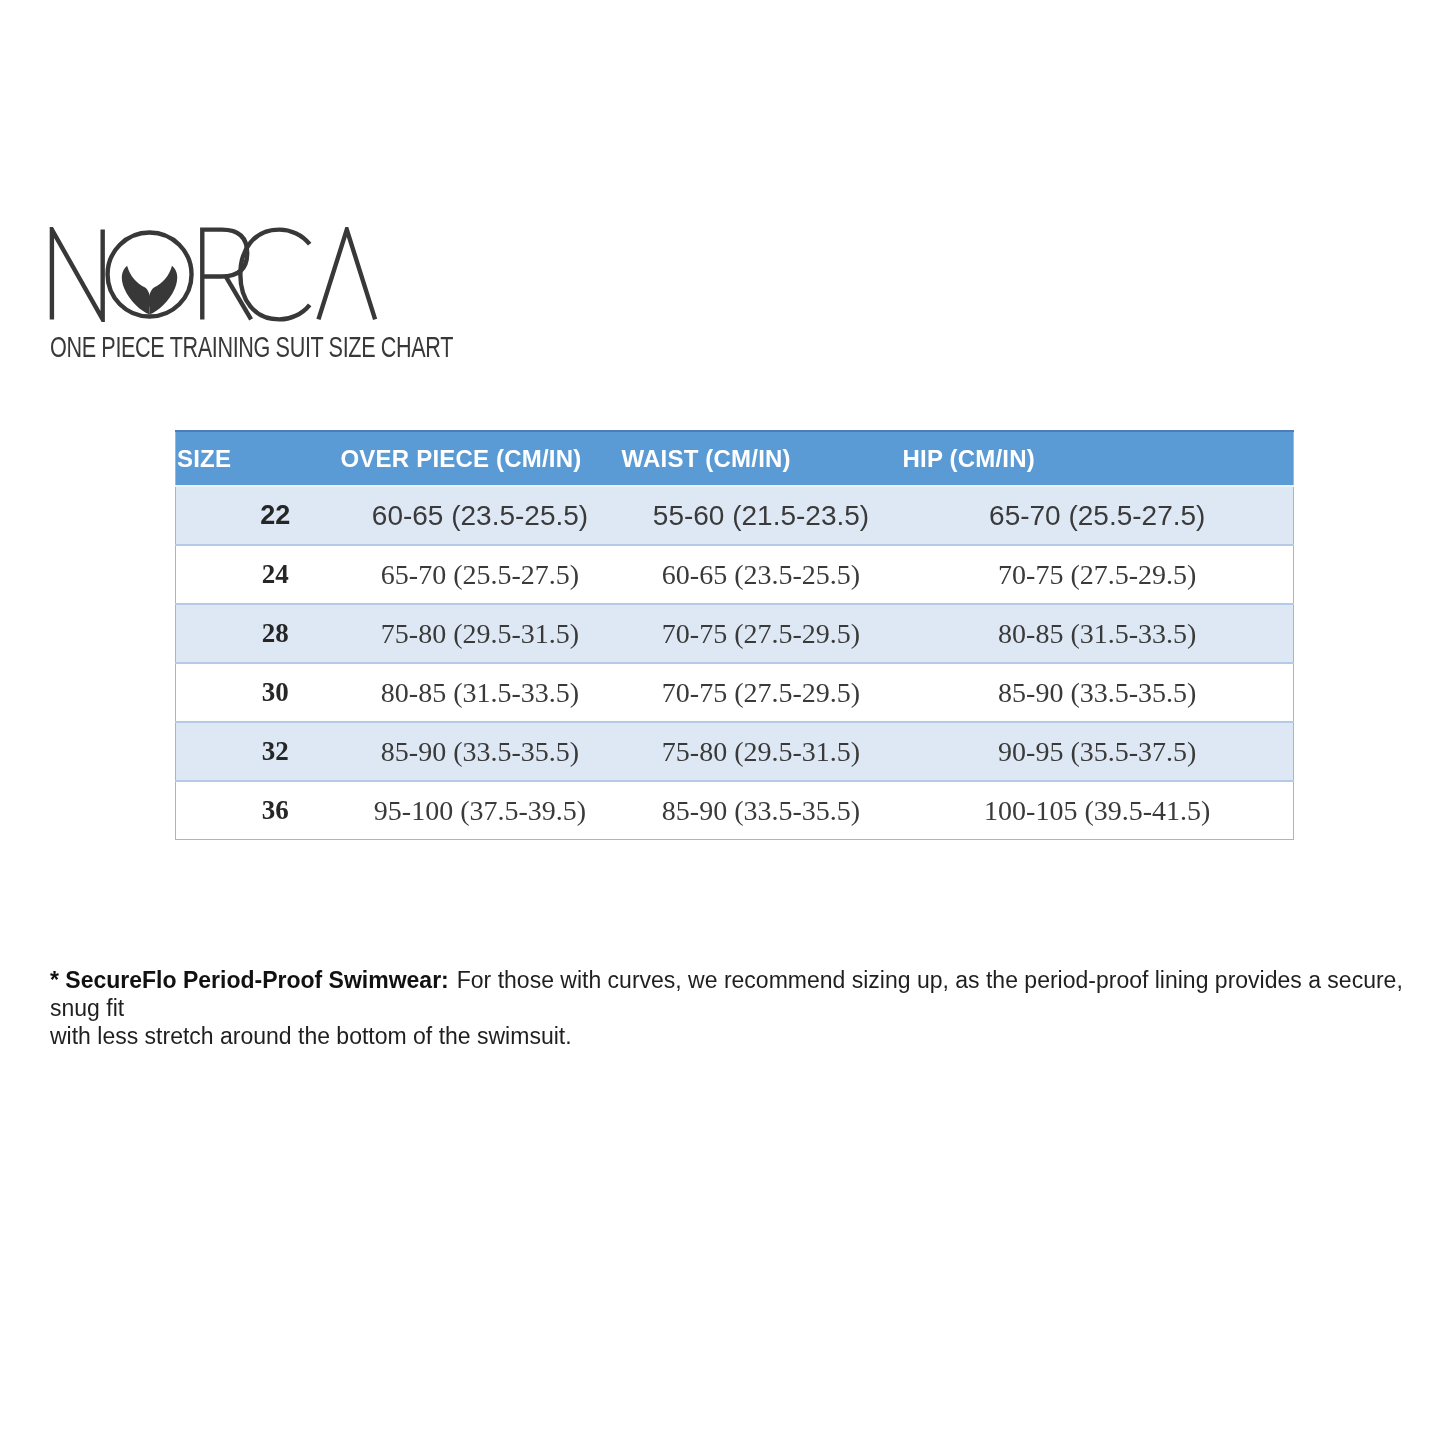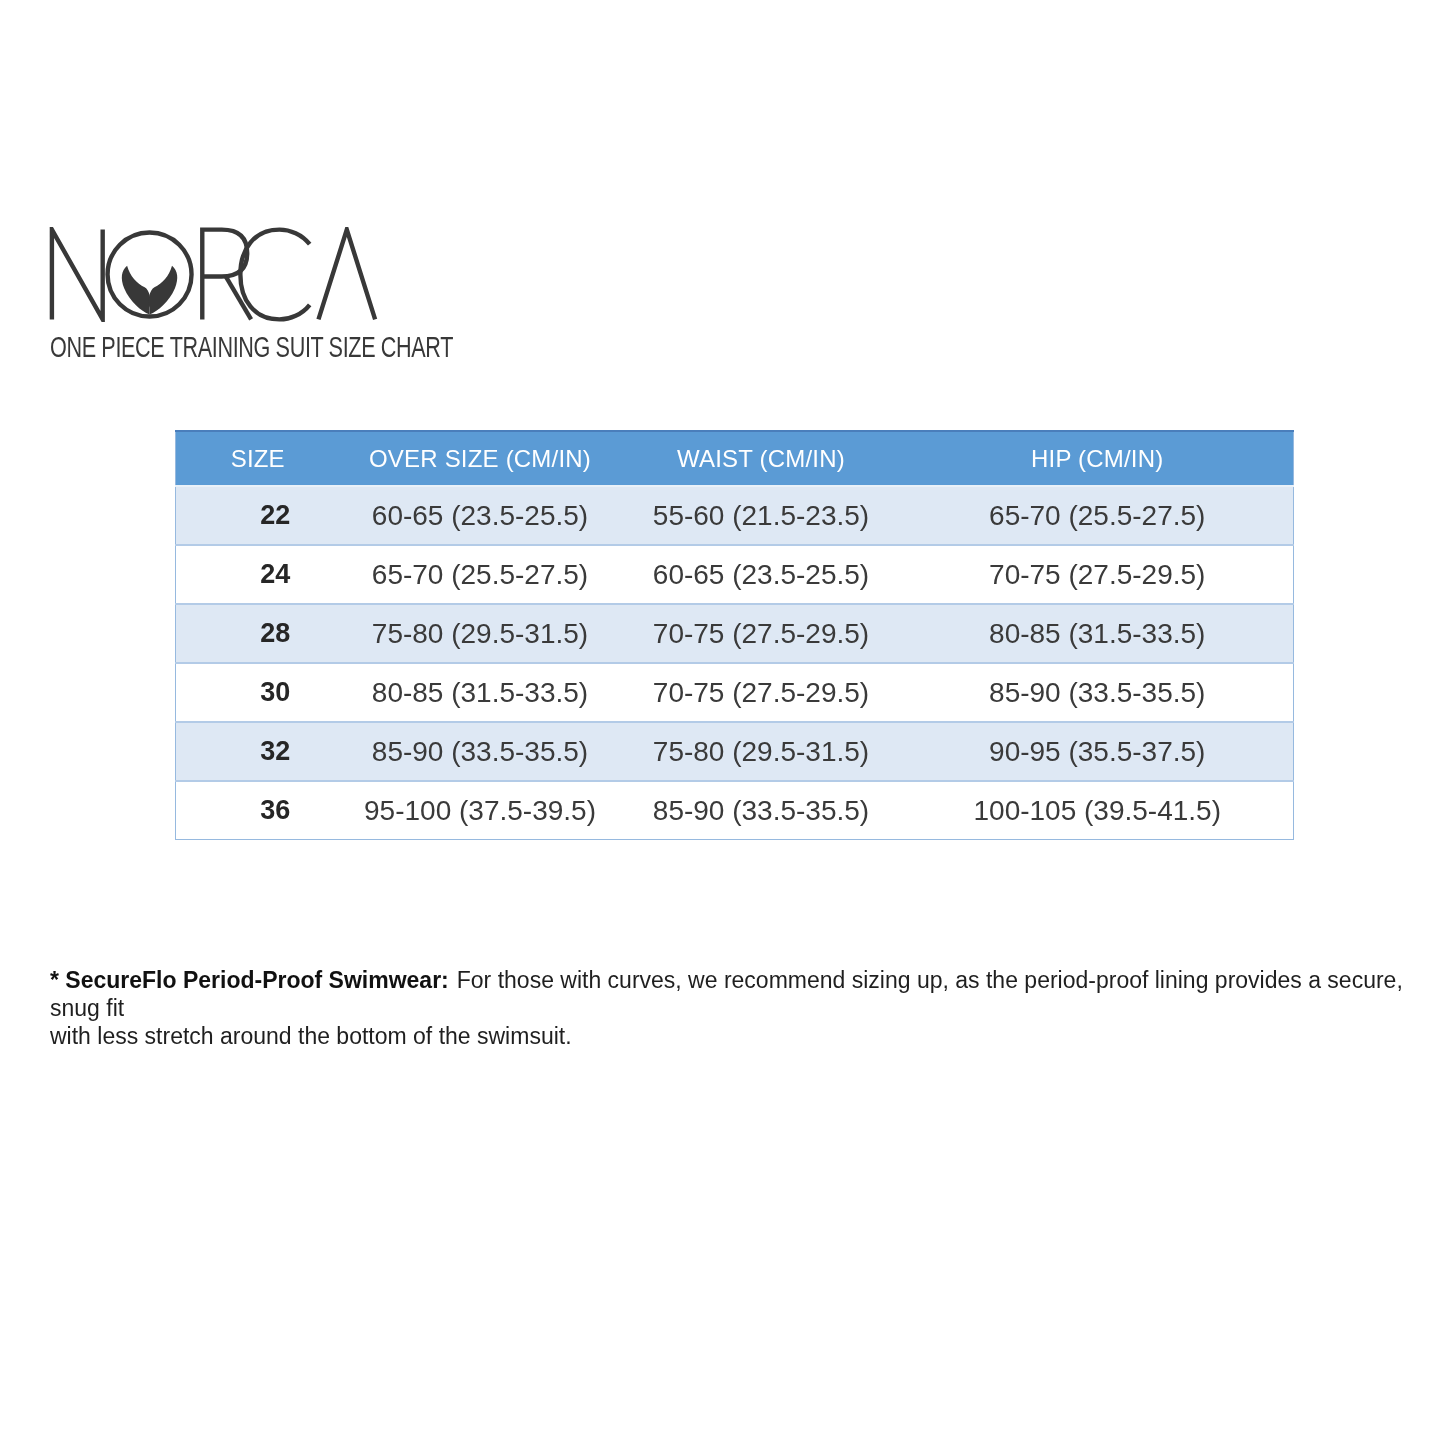--- a/index.html
+++ b/index.html
@@ -61,42 +61,42 @@
     border-top: 2px solid var(--header_top_border, #4A7EBB);
   }
   col.c1 { width: 164px; }
   col.c2 { width: 281px; }
   col.c3 { width: 281px; }
   col.c4 { width: 392px; }
   thead th {
     background: var(--header_bg, #5B9BD5);
     color: var(--header_text, #FFFFFF);
     font-size: 24px;
-    font-weight: 400;
+    font-weight: 700;
     height: 51px;
-    text-align: center;
+    text-align: left;
     letter-spacing: 0.2px;
   }
   thead tr { border-bottom: 2px solid var(--header_gap_line, #E9F1F9); }
   tbody td {
     height: 55px;
     text-align: center;
     vertical-align: middle;
     font-size: 28px;
     color: var(--cell_text, #3A3A3A);
   }
   tbody td:first-child {
     font-weight: 700;
     font-size: 27px;
     color: var(--size_text, #262626);
     padding-left: 36px;
   }
   tbody tr:nth-child(odd) { background: var(--band_bg, #DEE8F4); }
   tbody tr:nth-child(even) { background: #ffffff; }
-  tbody tr + tr { border-top: 2px solid var(--row_line, #B3CBE7); }
+  tbody tr + tr { border-top: 2px solid var(--row_line, #B3CBE7); font-family: Liberation Serif, serif; }
 
   
   .footnote {
     position: absolute;
     left: 50px;
     top: 966px;
     width: 1395px;
     margin: 0;
     font-size: 23px;
     line-height: 28px;
@@ -137,21 +137,21 @@
     <table>
       <colgroup>
         <col class="c1">
           <col class="c2">
           <col class="c3">
           <col class="c4">
       </colgroup>
       <thead>
         <tr id="thead-row">
             <th>SIZE</th>
-            <th>OVER SIZE (CM/IN)</th>
+            <th>OVER PIECE (CM/IN)</th>
             <th>WAIST (CM/IN)</th>
             <th>HIP (CM/IN)</th>
           </tr>
       </thead>
       <tbody id="tbody">
           <tr>
             <td>22</td>
             <td>60-65 (23.5-25.5)</td>
             <td>55-60 (21.5-23.5)</td>
             <td>65-70 (25.5-27.5)</td>

